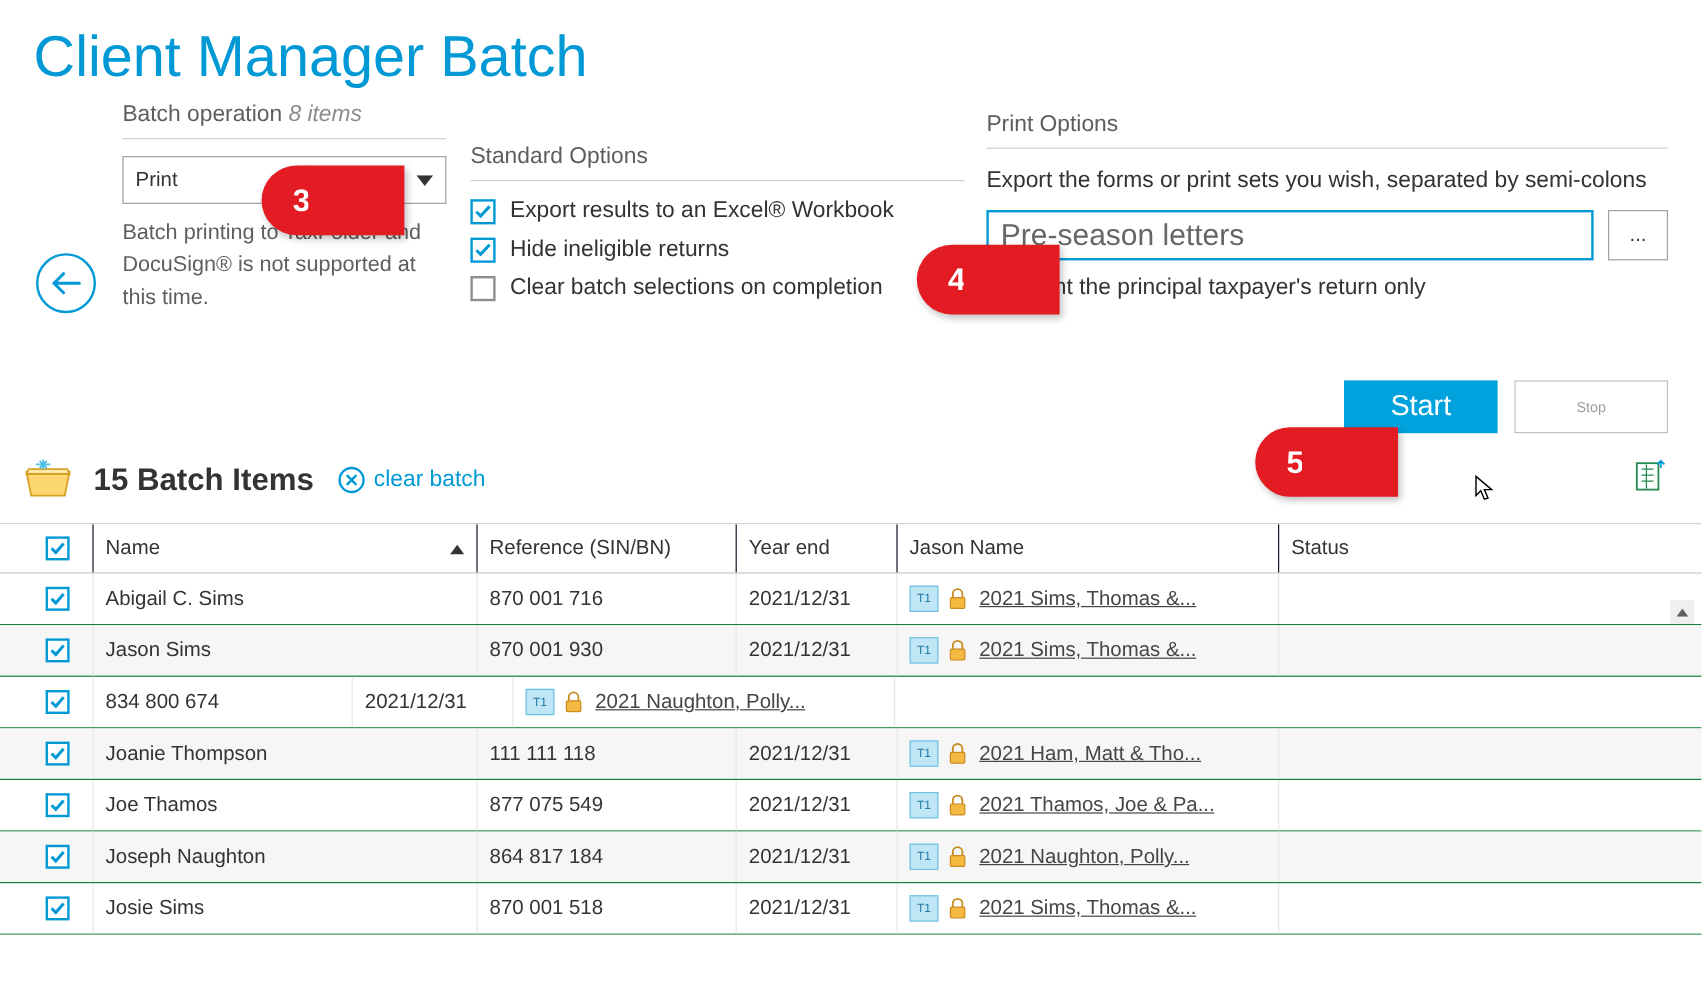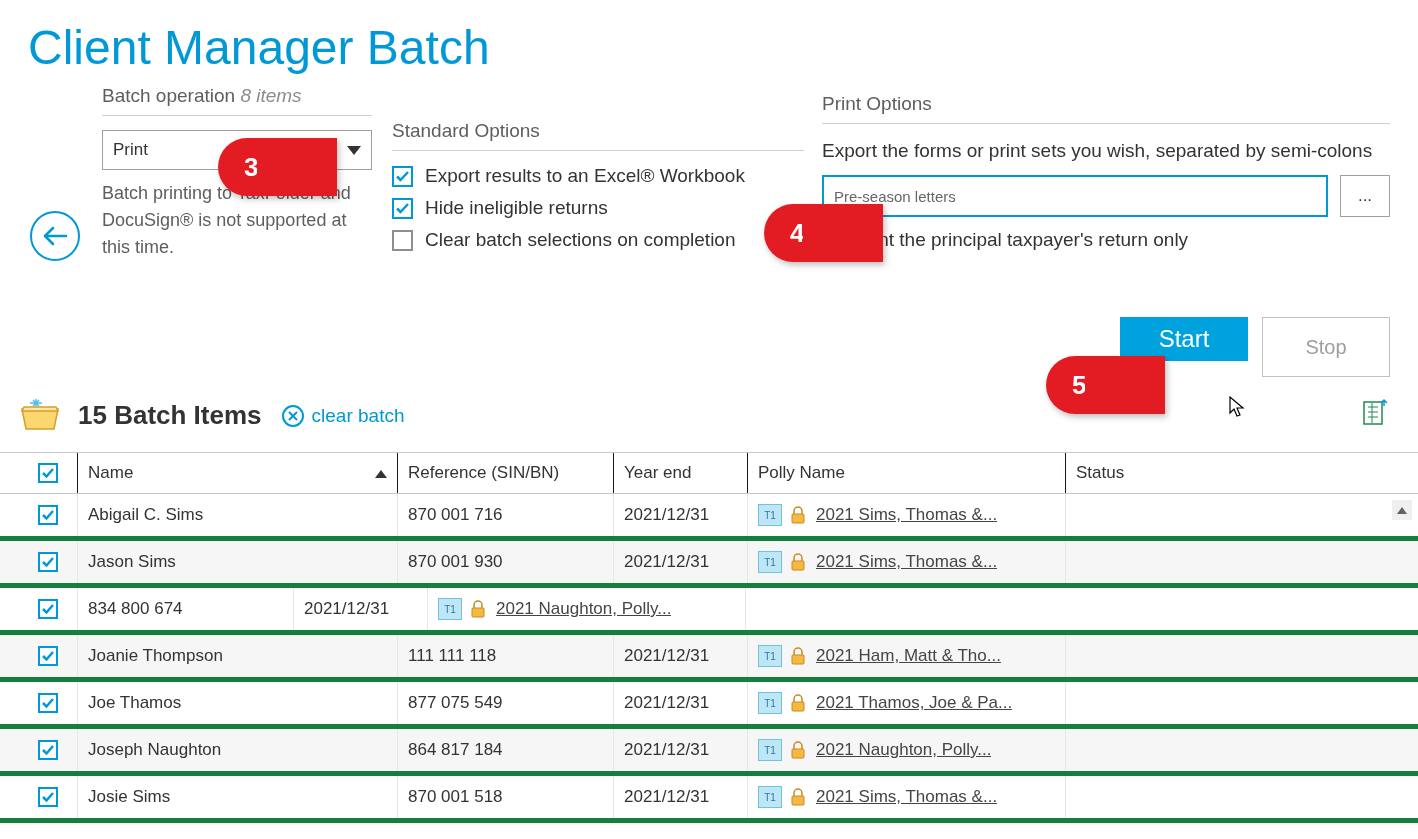--- a/index.html
+++ b/index.html
@@ -75,21 +75,21 @@
   .check-box svg { stroke:#0099d6; }
 
   .instruct { color:#333; font-size:19px; line-height:1.4; margin-bottom:10px; }
 
   .input-row { display:flex; align-items:center; }
   .text-input {
     border: 2px solid #0099d6;
     height: 42px;
     flex: 1 1 auto;
     padding: 0 10px;
-    font-size: 15px;
+    font-size: 25px;
     color:#666;
     outline:none;
   }
   .more-btn {
     width: 50px; height: 42px;
     border: 1px solid #a0a0a0;
     margin-left: 12px;
     display:flex; align-items:center; justify-content:center;
     cursor:pointer;
     background:#fff;
@@ -100,23 +100,23 @@
     background:#00a2de; color:#fff;
     width:128px; height:44px;
     display:flex; align-items:center; justify-content:center;
     font-size:24px;
     margin-right:14px;
     cursor:pointer;
   }
   .secondary-btn {
     border:1px solid #c0c0c0;
     color:#9e9e9e;
-    width:128px; height:60px;
+    width:128px; height:44px;
     display:flex; align-items:center; justify-content:center;
-    font-size:20px;
+    font-size:12px;
     cursor:default;
     background:#fff;
   }
 
   .batch-items-header {
     display:flex; align-items:center;
     margin-top: 16px;
     padding: 0 0 10px 0;
   }
   .box-icon { margin-right: 14px; margin-left: -12px;}
@@ -131,21 +131,21 @@
   
   .grid {
     border-top:1px solid #c8c8c8;
     margin: 4px -28px 0 -28px;
   }
   .grid-header, .grid-row {
     display:flex;
     align-items:stretch;
   }
   .grid-header { border-bottom:1px solid #c8c8c8; background:#fff;}
-  .grid-row { border-bottom:5px solid #15803d; }
+  .grid-row { border-bottom:1px solid #15803d; }
   .grid-row.alt { background:#f6f6f6; }
 
   .col { padding: 10px 10px; display:flex; align-items:center; border-right:1px solid #e6e6e6; }
   .grid-header .col { border-right:1px solid #0f172a; font-weight:400; color:#333;}
   .col.ck { width:78px; justify-content:center; padding-left: 28px; }
   .col.name { width:320px; }
   .col.ref { width:216px; }
   .col.yearend { width:134px; }
   .col.file { width:318px; }
   .col.status { flex:1 1 auto; border-right:none; padding-right:36px;}
@@ -330,21 +330,21 @@
             </svg>
         </span>
       </div>
       <div class="col ref">
           <span>Reference (SIN/BN)</span>
         </div>
       <div class="col yearend">
           <span>Year end</span>
         </div>
       <div class="col file">
-          <span>Polly Name</span>
+          <span>Jason Name</span>
         </div>
       <div class="col status">
           <span>Status</span>
         </div>
     </div>
     <div id="grid-body">
         <div class="grid-row">
           <div class="col ck">
             <div class="small-check">
               <svg width="14" height="12" viewBox="0 0 14 12" fill="none" stroke-width="2.5">

